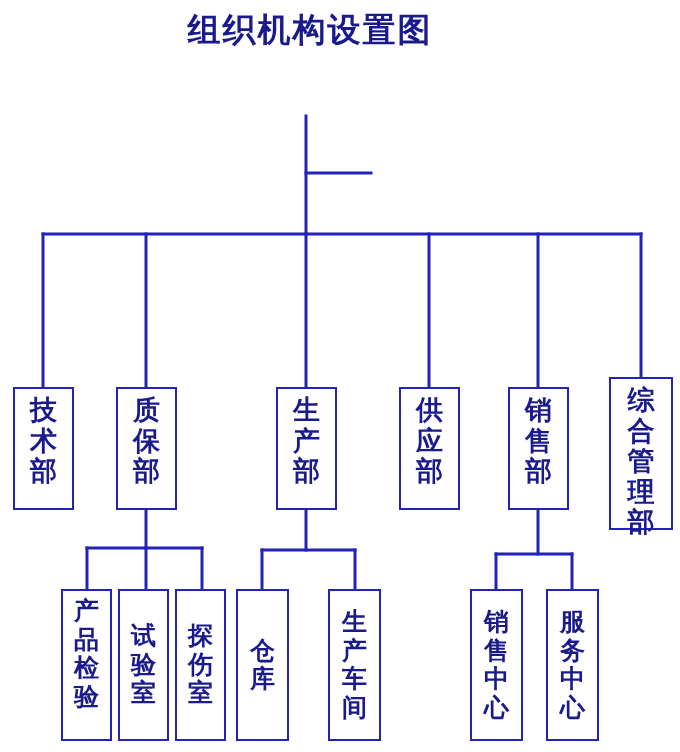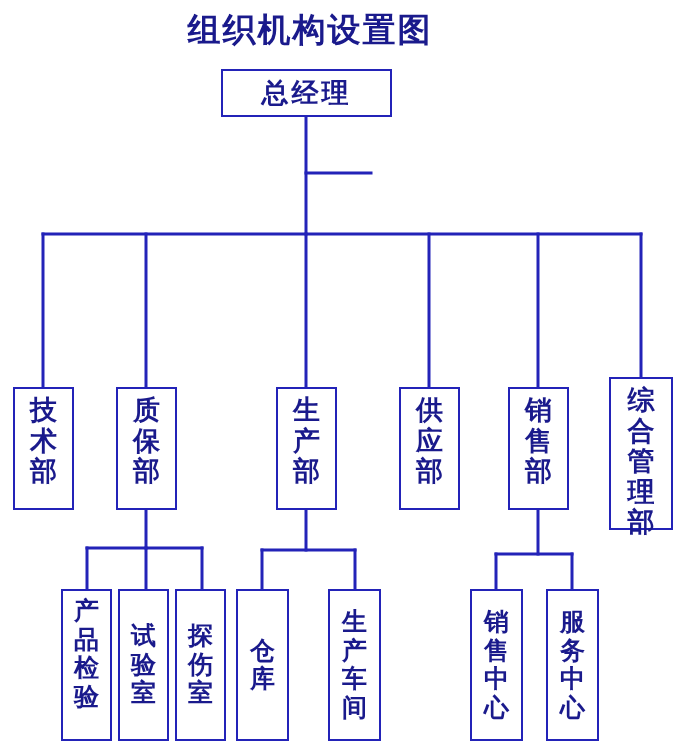--- a/index.html
+++ b/index.html
@@ -108,23 +108,20 @@
       <line x1="262" y1="550" x2="262" y2="589"></line>
       <line x1="355" y1="550" x2="355" y2="589"></line>
 
       <line x1="538" y1="510" x2="538" y2="554"></line>
       <line x1="496" y1="554" x2="572" y2="554"></line>
       <line x1="496" y1="554" x2="496" y2="589"></line>
       <line x1="572" y1="554" x2="572" y2="589"></line>
     </g>
   </svg>
 
-  <div class="node horiz" style="left:221px; top:69px; width:171px; height:48px;">
-    <span class="lbl">总经理</span>
-  </div>
 
 
   <div class="node vert" style="left:13px; top:387px; width:61px; height:123px;">
     <span class="lbl">技
 术
 部</span>
   </div>
 
   <div class="node vert" style="left:116px; top:387px; width:61px; height:123px;">
     <span class="lbl">质

